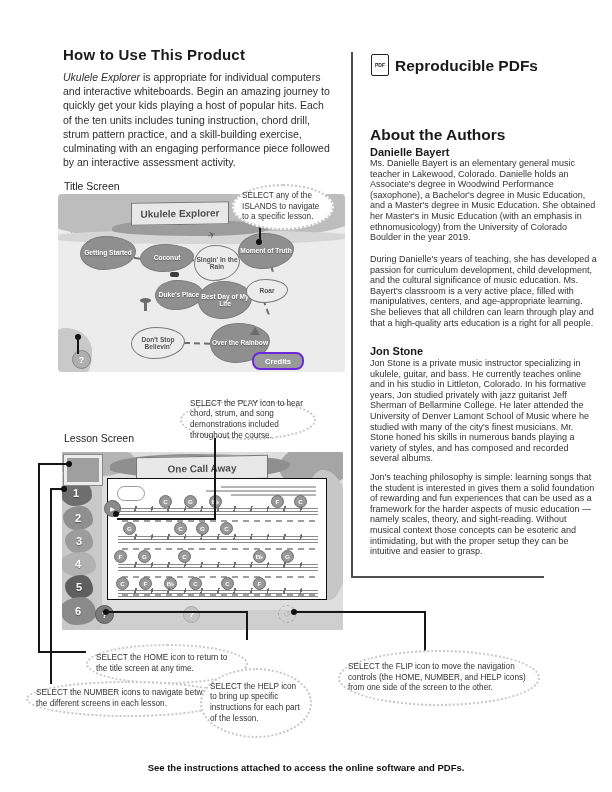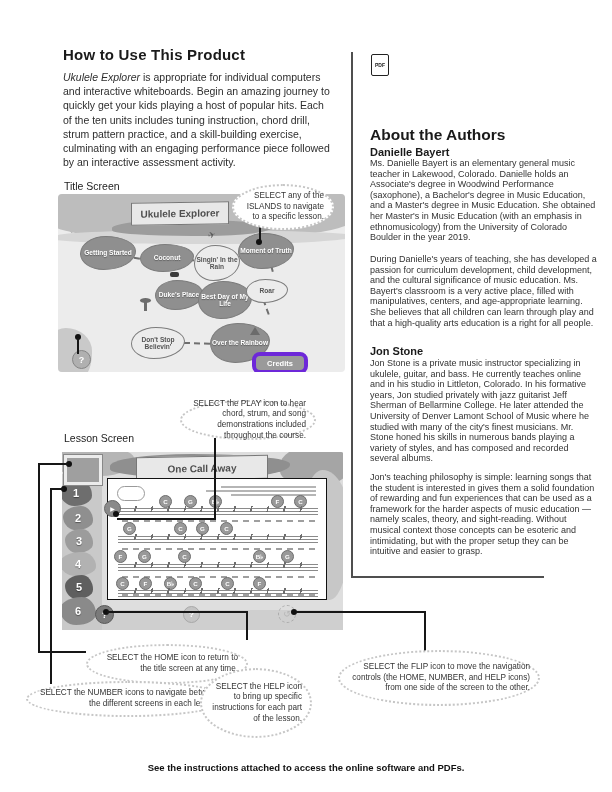--- a/index.html
+++ b/index.html
@@ -7,21 +7,21 @@
         font-family:"Liberation Sans",sans-serif;color:#2b2b2b;}
   .abs{position:absolute;}
   h1,h2,h3{margin:0;padding:0;}
   .h-main{font-size:15px;font-weight:bold;color:#1a1a1a;letter-spacing:.2px;}
   .h-side{font-size:15.5px;font-weight:bold;color:#1a1a1a;}
   .h-author{font-size:11px;font-weight:bold;color:#1a1a1a;}
   .body-l{font-size:10.5px;line-height:14.2px;color:#2e2e2e;}
   .body-r{font-size:9px;line-height:10.6px;color:#333;}
   .small-label{font-size:10.5px;color:#222;}
   .cloud{background:#fff;border:2px dotted #c6c6c6;border-radius:50%;
-         display:flex;align-items:center;justify-content:center;text-align:right;
+         display:flex;align-items:center;justify-content:center;text-align:left;
          font-size:8.2px;line-height:10.6px;color:#333;padding:4px 8px;box-sizing:border-box;z-index:7;}
   .leader-h{height:2px;background:#161616;z-index:6;}
   .leader-v{width:2px;background:#161616;z-index:6;}
   .ldot{width:6px;height:6px;border-radius:50%;background:#111;z-index:6;}
   
   .map{background:#ececec;border-radius:4px;overflow:hidden;z-index:1;}
   .island{display:flex;align-items:center;justify-content:center;text-align:center;
           font-size:6.6px;font-weight:bold;line-height:7.4px;z-index:3;
           border:1px solid #7c7c7c;border-radius:46% 54% 58% 42% / 52% 44% 56% 48%;}
   .island.dark{background:#8f8f8f;color:#fff;text-shadow:0 1px 1px rgba(0,0,0,.35);}
@@ -106,21 +106,21 @@
     <div class="abs trail" style="left:58px;top:62px;width:24px;transform:rotate(8deg);"></div>
     <div class="abs trail" style="left:118px;top:66px;width:18px;transform:rotate(-5deg);"></div>
     <div class="abs trail" style="left:164px;top:66px;width:16px;transform:rotate(-16deg);"></div>
     <div class="abs trail" style="left:126px;top:104px;width:14px;transform:rotate(12deg);"></div>
     <div class="abs trail" style="left:170px;top:100px;width:20px;transform:rotate(-8deg);"></div>
     <div class="abs trail" style="left:106px;top:148px;width:46px;transform:rotate(2deg);"></div>
     <div class="abs trail" style="left:206px;top:70px;width:14px;transform:rotate(75deg);"></div>
     <div class="abs trail" style="left:200px;top:112px;width:16px;transform:rotate(70deg);"></div>
 
     <div class="abs circle-icon" style="left:14px;top:156px;width:17px;height:17px;background:#b0b0b0;border:1px solid #858585;color:#fff;font-size:9px;font-weight:bold;">?</div>
-    <div class="abs" style="left:194px;top:158px;width:48px;height:14px;background:#9a9a9a;border:4px solid #6d28d9;border-radius:8px;color:#fff;font-size:7.5px;font-weight:bold;display:flex;align-items:center;justify-content:center;z-index:3;">Credits</div>
+    <div class="abs" style="left:194px;top:158px;width:48px;height:14px;background:#9a9a9a;border:2px solid #6d28d9;border-radius:8px;color:#fff;font-size:7.5px;font-weight:bold;display:flex;align-items:center;justify-content:center;z-index:3;">Credits</div>
   </div>
 
   <div class="abs cloud" style="left:232px;top:184px;width:102px;height:46px;">SELECT any of the ISLANDS to navigate to a specific lesson.</div>
   <div class="abs leader-v" style="left:259px;top:224px;height:17px;"></div>
   <div class="abs ldot" style="left:256px;top:239px;"></div>
 
   <div class="abs ldot" style="left:75px;top:334px;"></div>
   <div class="abs leader-v" style="left:77px;top:338px;height:16px;"></div>
 
   <div class="abs cloud" style="left:180px;top:400px;width:136px;height:40px;">SELECT the PLAY icon to hear chord, strum, and song demonstrations included throughout the course.</div>
@@ -221,20 +221,21 @@
   <div class="abs cloud" style="left:26px;top:681px;width:204px;height:36px;">SELECT the NUMBER icons to navigate between the different screens in each lesson.</div>
   <div class="abs cloud" style="left:200px;top:668px;width:112px;height:70px;">SELECT the HELP icon to bring up specific instructions for each part of the lesson.</div>
   <div class="abs cloud" style="left:338px;top:650px;width:202px;height:56px;">SELECT the FLIP icon to move the navigation controls (the HOME, NUMBER, and HELP icons) from one side of the screen to the other.</div>
 
   <div class="abs divider" style="left:351px;top:52px;width:1.5px;height:525px;"></div>
   <div class="abs divider" style="left:351px;top:576px;width:193px;height:1.5px;"></div>
 
   <div class="abs" style="left:371px;top:54px;width:16px;height:20px;border:1.5px solid #222;border-radius:2px;display:flex;align-items:center;justify-content:center;">
     <span style="font-size:5px;font-weight:bold;color:#222;">PDF</span>
   </div>
+  <h2 class="abs h-side" style="left:395px;top:57px;">Reproducible PDFs</h2>
 
   <h2 class="abs h-side" style="left:370px;top:126px;">About the Authors</h2>
 
   <h3 class="abs h-author" style="left:370px;top:146px;">Danielle Bayert</h3>
   <div class="abs body-r" style="left:370px;top:158px;width:228px;">Ms. Danielle Bayert is an elementary general music teacher in Lakewood, Colorado. Danielle holds an Associate's degree in Woodwind Performance (saxophone), a Bachelor's degree in Music Education, and a Master's degree in Music Education. She obtained her Master's in Music Education (with an emphasis in ethnomusicology) from the University of Colorado Boulder in the year 2019.</div>
   <div class="abs body-r" style="left:370px;top:254px;width:228px;">During Danielle's years of teaching, she has developed a passion for curriculum development, child development, and the cultural significance of music education. Ms. Bayert's classroom is a very active place, filled with manipulatives, centers, and age-appropriate learning. She believes that all children can learn through play and that a high-quality arts education is a right for all people.</div>
 
   <h3 class="abs h-author" style="left:370px;top:345px;">Jon Stone</h3>
   <div class="abs body-r" style="left:370px;top:358px;width:228px;">Jon Stone is a private music instructor specializing in ukulele, guitar, and bass. He currently teaches online and in his studio in Littleton, Colorado. In his formative years, Jon studied privately with jazz guitarist Jeff Sherman of Bellarmine College. He later attended the University of Denver Lamont School of Music where he studied with many of the city's finest musicians. Mr. Stone honed his skills in numerous bands playing a variety of styles, and has composed and recorded several albums.</div>
   <div class="abs body-r" style="left:370px;top:472px;width:228px;">Jon's teaching philosophy is simple: learning songs that the student is interested in gives them a solid foundation of rewarding and fun experiences that can be used as a framework for the harder aspects of music education —namely scales, theory, and sight-reading. Without musical context those concepts can be esoteric and intimidating, but with the proper setup they can be intuitive and easier to grasp.</div>

